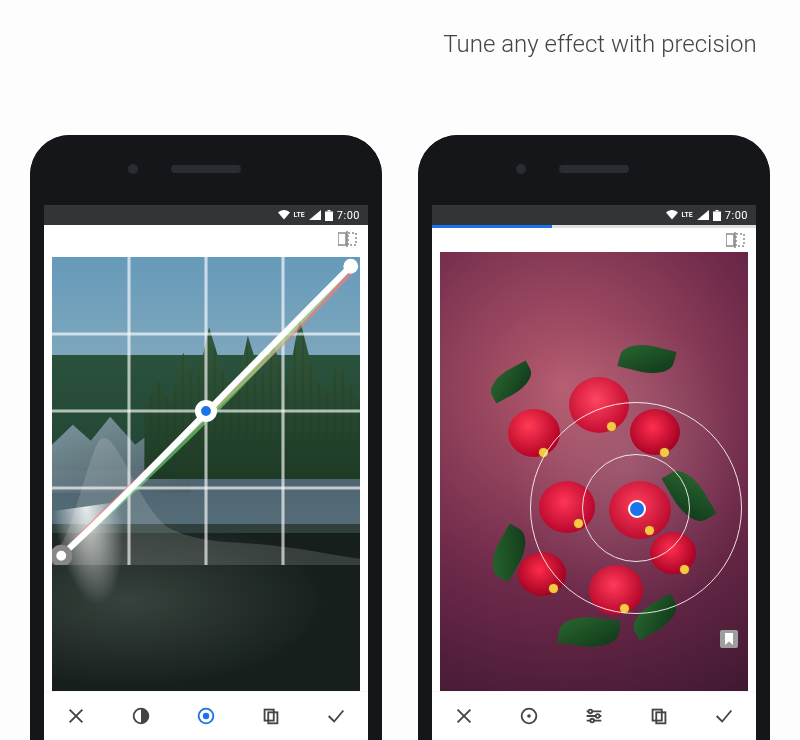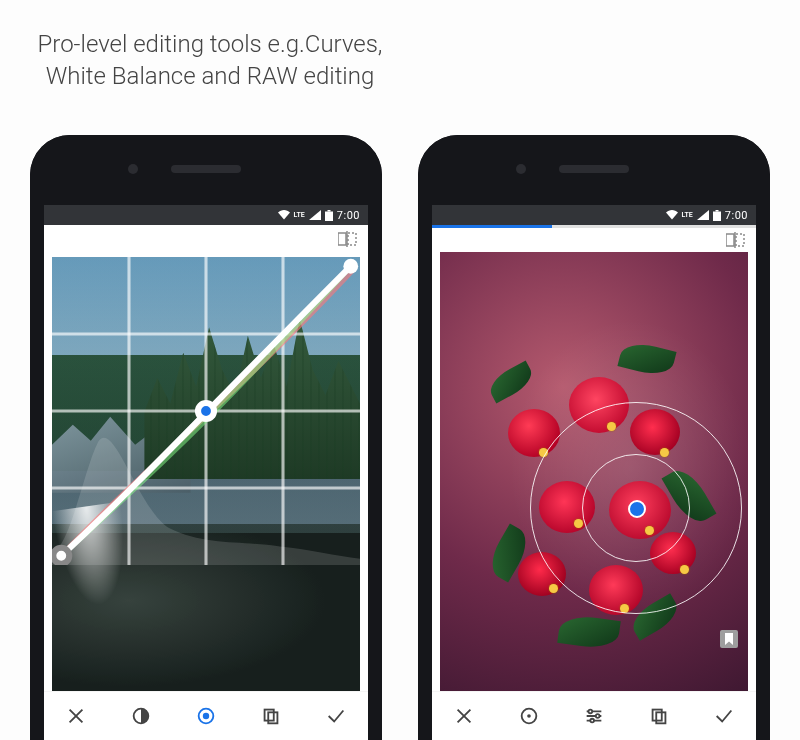--- a/index.html
+++ b/index.html
@@ -95,21 +95,21 @@
   .tb-btn svg{width:22px;height:22px;}
   .bookmark-chip{position:absolute;right:10px;bottom:54px;width:18px;height:18px;background:#9e9e9e;border-radius:2px;display:flex;align-items:center;justify-content:center;color:#fff;}
 
   .compare{color:#8a8a8a;}
 </style>
 </head>
 <body>
 
 <div class="stage">
 
-  <div class="caption left">Pro-level editing tools e.g.Curves, White Balance and RAW editing</div>
+  <div class="caption right">Tune any effect with precision</div>
 
   <div class="phone left">
     <div class="bezel-top">
         <div class="speaker"></div>
         <div class="camera"></div>
       </div>
 
     <div class="screen">
       <div class="status">
         <svg width="12" height="10" viewBox="0 0 12 10">

